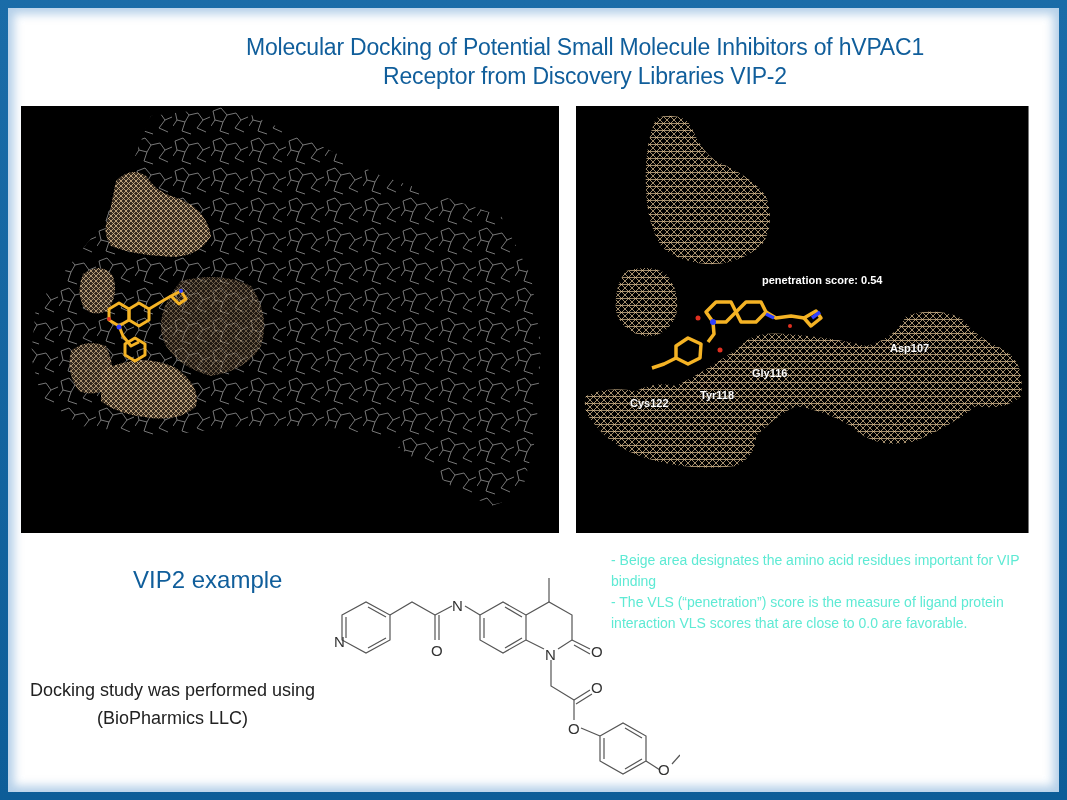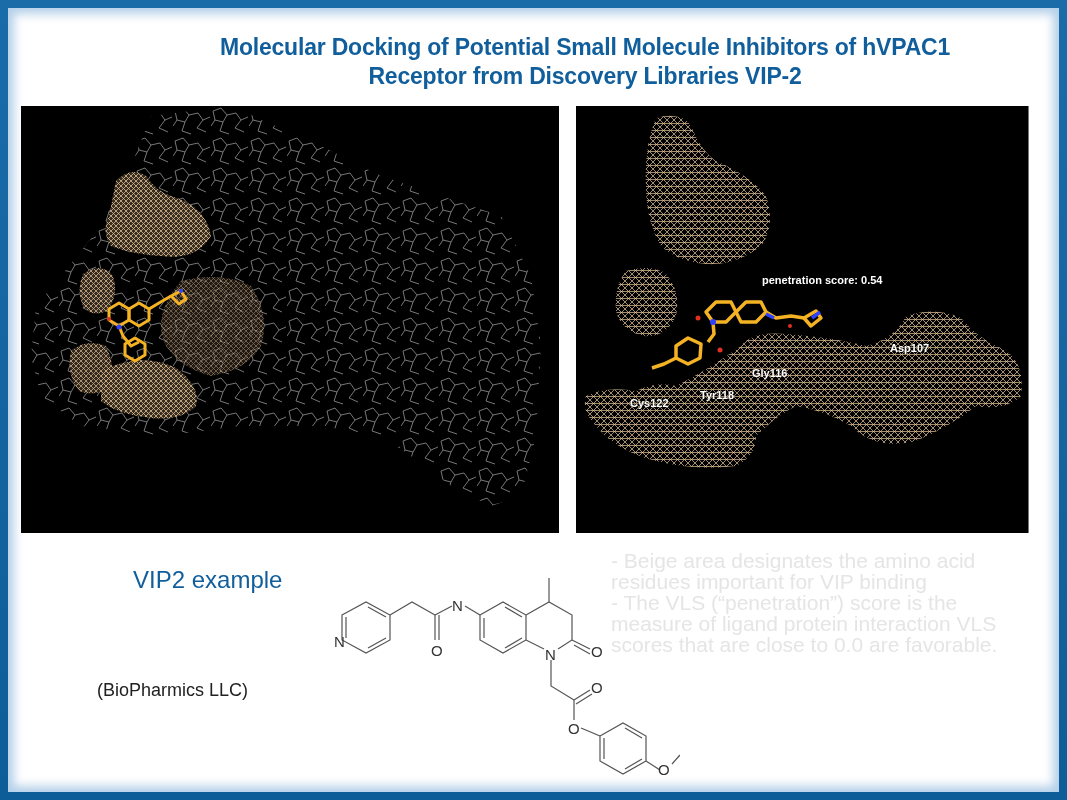--- a/index.html
+++ b/index.html
@@ -12,42 +12,42 @@
     position:absolute; left:0; top:0; width:1067px; height:800px;
     background: linear-gradient(#1a6ca8,#0d5d98);
   }
   .inner {
     position:absolute; left:8px; top:8px; width:1051px; height:784px;
     background:#ffffff;
     box-shadow: inset 0 0 10px 6px rgba(120,170,215,0.55);
   }
   .title {
     position:absolute; left:120px; width:930px; top:33px;
-    text-align:center; color:#105e9b; font-weight:bold;
+    text-align:center; color:#105e9b; font-weight:normal;
     font-size:23px; line-height:29px; letter-spacing:-0.2px;
   }
   .panel { position:absolute; background:#1d4ed8; overflow:hidden; }
   #left-panel { left:21px; top:106px; width:538px; height:427px; }
   #right-panel { left:576px; top:106px; width:452px; height:427px; border-right:1px solid #777; }
   .panel svg { position:absolute; left:0; top:0; }
   .label-white {
     position:absolute; color:#fff; font-weight:bold; font-size:11px;
     text-shadow:0 0 2px #000;
   }
   .heading2 {
     position:absolute; left:133px; top:566px; color:#105e9b;
     font-weight:normal; font-size:24px;
   }
   .credits {
     position:absolute; left:0px; width:345px; top:676px;
     text-align:center; color:#222; font-size:18px; line-height:28px;
   }
   .notes {
     position:absolute; left:611px; top:550px; width:430px;
-    color:#e5e5e5; font-size:21px; line-height:21px;
+    color:#5eead4; font-size:14px; line-height:21px;
   }
   .notes p { margin:0; }
   #structure { position:absolute; left:300px; top:550px; }
 </style>
 </head>
 <body>
 
 <div class="frame"></div>
 <div class="inner"></div>
 
@@ -128,20 +128,21 @@
   <div class="label-white" style="left:186px; top:168px;">penetration score: 0.54</div>
   <div class="label-white" style="left:54px; top:291px;">Cys122</div>
   <div class="label-white" style="left:124px; top:283px;">Tyr118</div>
   <div class="label-white" style="left:176px; top:261px;">Gly116</div>
   <div class="label-white" style="left:314px; top:236px;">Asp107</div>
 </div>
 
 <div class="heading2">VIP2 example</div>
 
 <div class="credits">
+  <div>Docking study was performed using</div>
   <div>(BioPharmics LLC)</div>
 </div>
 
 <svg id="structure" width="380" height="230" viewBox="0 0 380 230">
   <g stroke="#555" stroke-width="1.2" fill="none">
 
     <polygon points="42,65 66,52 90,65 90,90 66,103 42,90"></polygon>
     <path d="M46,67 L46,88 M68,57 L86,67 M68,98 L86,88"></path>
     <path d="M90,65 L112,52 L135,65"></path>
     <path d="M135,65 L135,90 M139,65 L139,90"></path>

